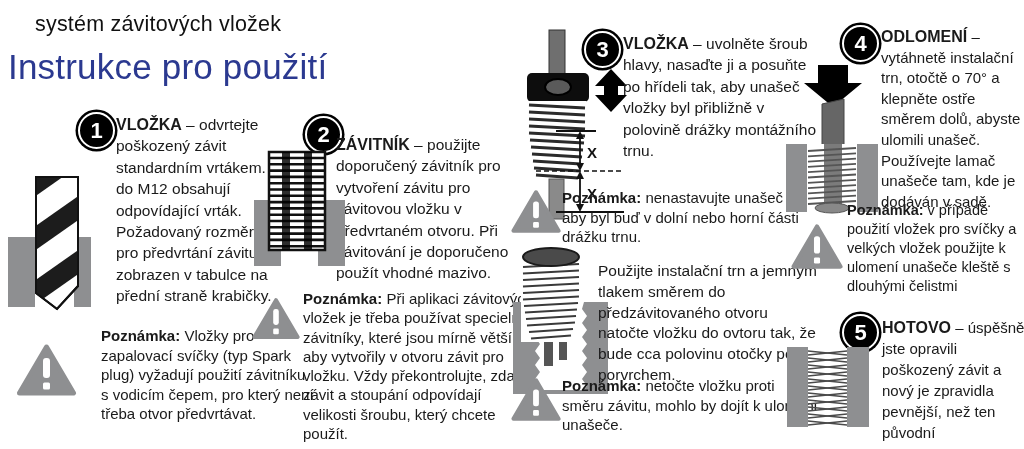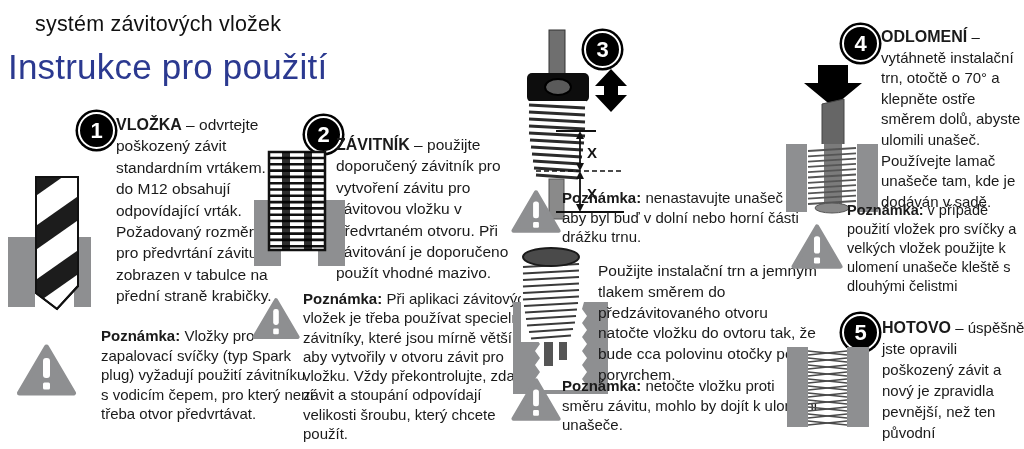--- a/index.html
+++ b/index.html
@@ -137,20 +137,24 @@
         <path d="M64 144 L60 136 L68 136 Z"></path>
       <path d="M64 144 L60 152 L68 152 Z"></path>
         <path d="M64 185 L60 177 L68 177 Z"></path>
     </g>
     <text x="71" y="131" font-size="15" font-weight="bold" fill="#111">X</text>
     <text x="71" y="172" font-size="15" font-weight="bold" fill="#111">X</text>
   </svg>
 
   <div class="badge" style="left:584px;top:31px;">
     <span>3</span>
+  </div>
+  <div class="step-text" style="left:623px;top:33px;width:196px;">
+    <b>VLOŽKA</b>
+    <span>– uvolněte šroub hlavy, nasaďte ji a posuňte po hřídeli tak, aby unašeč vložky byl přibližně v polovině drážky montážního trnu.</span>
   </div>
 
   <svg class="abs" style="left:511px;top:189px;" width="50" height="46" viewBox="0 0 60 53">
     <path d="M30 3 L57 49 L3 49 Z" fill="#8E8F91" stroke="#8E8F91" stroke-width="5" stroke-linejoin="round"></path>
     <rect x="26.5" y="14" width="7" height="20" rx="3" fill="#fff"></rect>
     <rect x="26.5" y="38.5" width="7" height="7" rx="1.5" fill="#fff"></rect>
   </svg>
   <div class="note-text" style="left:562px;top:188px;width:258px;">
     <b>Poznámka:</b>
     <span>nenastavujte unašeč tak, aby byl buď v dolní nebo horní části drážku trnu.</span>

